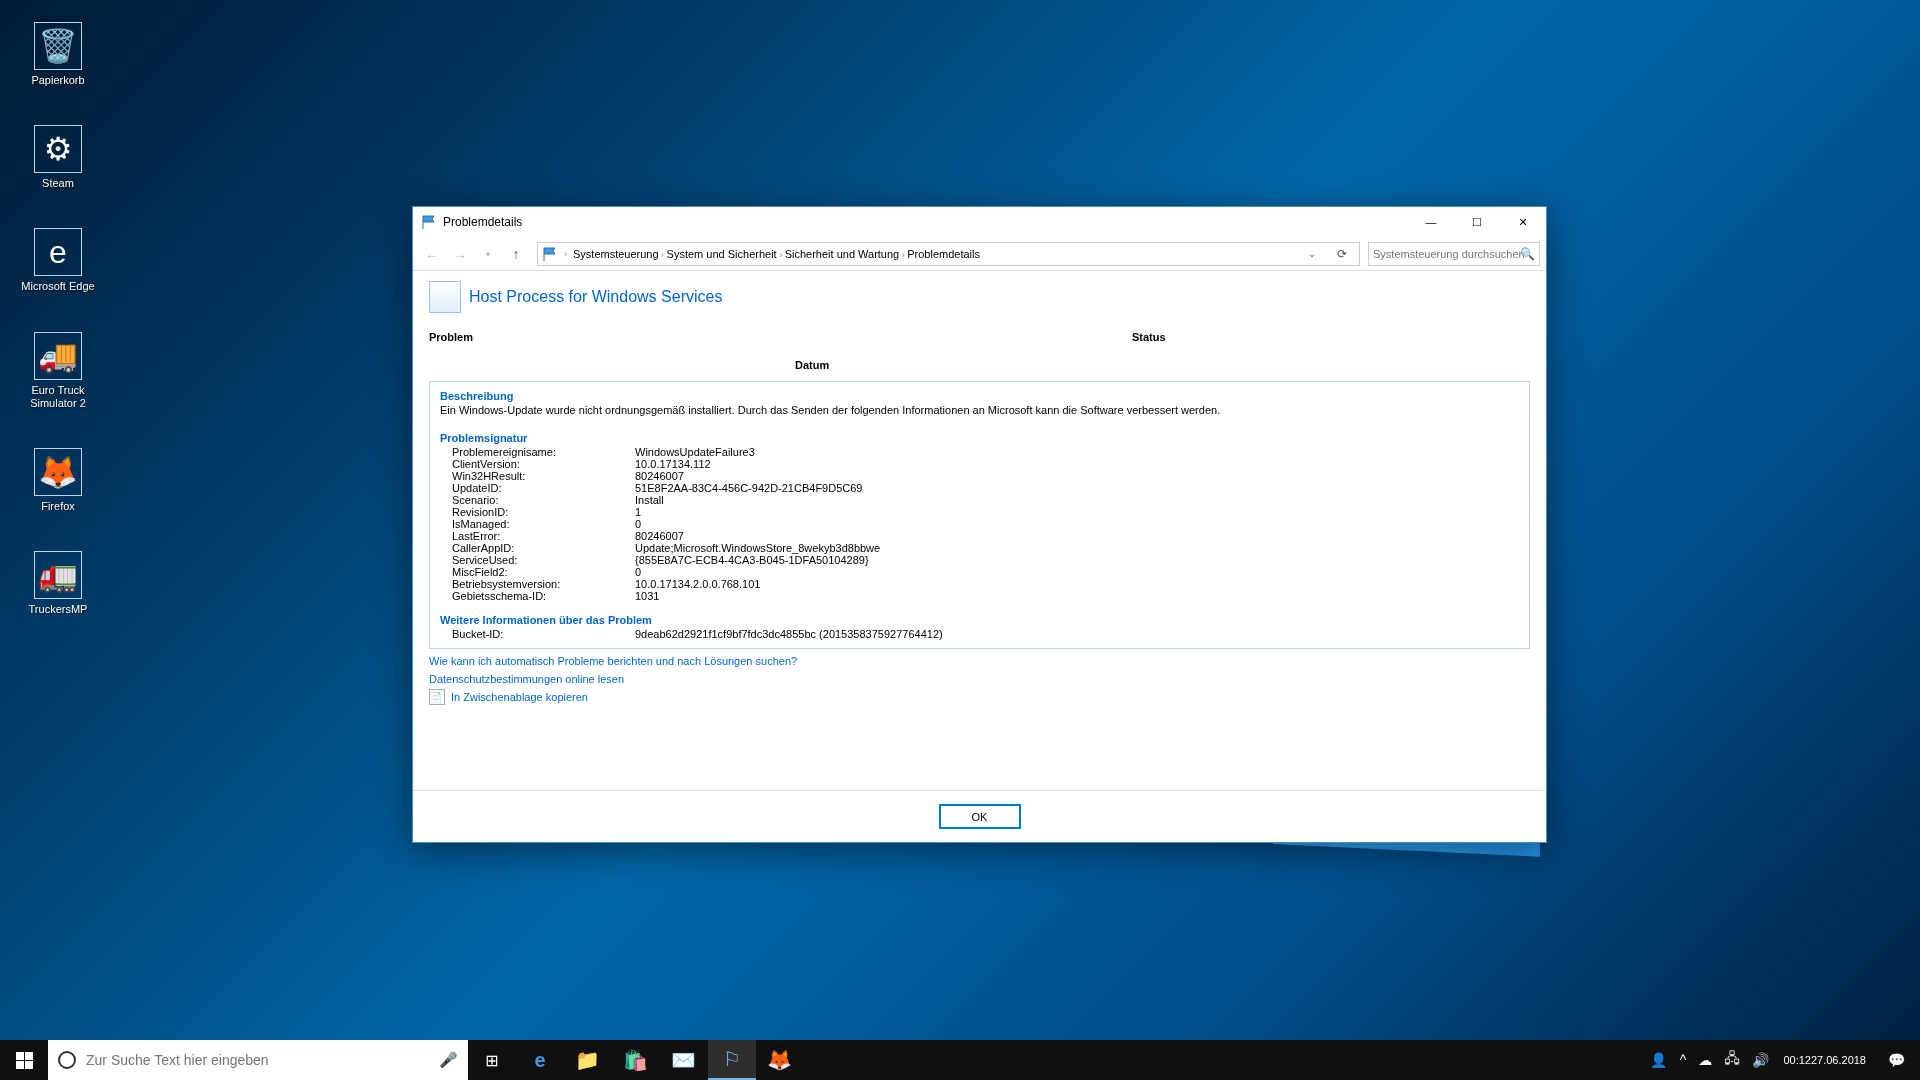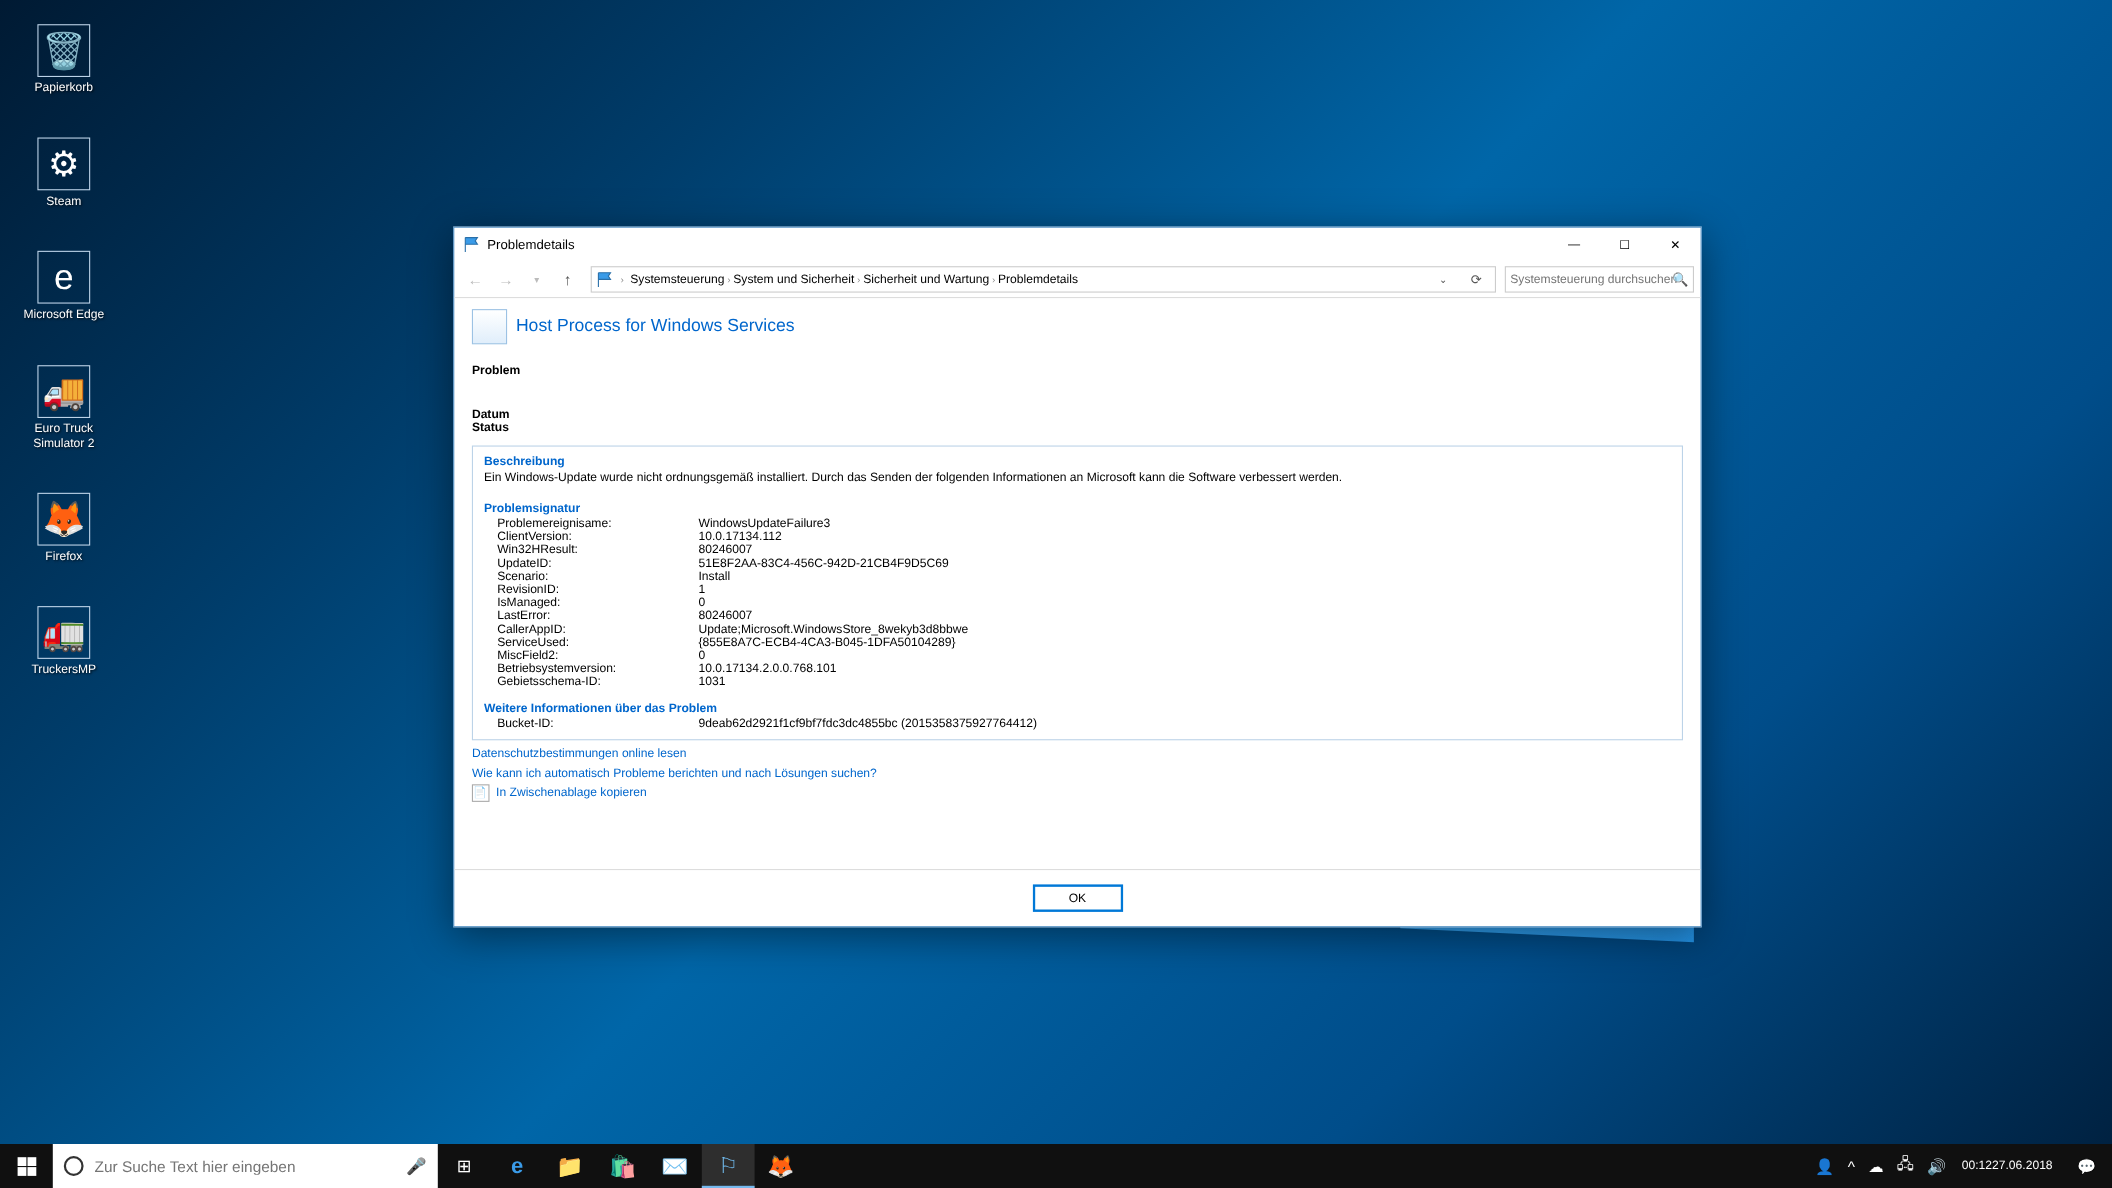--- a/index.html
+++ b/index.html
@@ -39,42 +39,42 @@
 .content::-webkit-scrollbar{width:17px;}
 .content::-webkit-scrollbar-track{background:#f0f0f0;}
 .content::-webkit-scrollbar-thumb{background:#c0c0c0;}
 
 .heading{display:flex;align-items:center;gap:8px;margin-bottom:18px;}
 .heading .hicon{width:32px;height:32px;border:1px solid #9cc2e4;background:linear-gradient(#fff,#e0eefb);}
 .heading .htxt{color:#0066cc;font-size:16px;}
 
 .row3{display:flex;font-size:11px;margin-bottom:4px;}
 .row3 .c1{width:366px;} .row3 .c2{width:337px;margin-top:28px;} .row3 .c3{flex:1;}
-.row3.bold{font-weight:600;flex-direction:column;}
+.row3.bold{font-weight:600;}
 
 .box{border:1px solid #bcd3e8;margin:10px 0 6px 0;padding:8px 10px;font-size:11px;}
 .box .sect{color:#0066cc;font-weight:600;margin-bottom:2px;}
 .box .desc{margin-bottom:16px;}
 .kv{display:flex;gap:15px;}
 .kv .k{width:180px;padding-left:12px;}
 .kv .v{flex:1;}
 
 .links a{display:block;color:#0066cc;font-size:11px;margin-top:6px;text-decoration:none;}
 .clip{display:flex;align-items:center;gap:6px;color:#0066cc;font-size:11px;margin-top:4px;cursor:pointer;}
 .clip .cicon{width:16px;height:16px;background:#fff;border:1px solid #aaa;display:flex;align-items:center;justify-content:center;font-size:10px;}
 
 .footer{height:52px;border-top:1px solid #ddd;display:flex;align-items:center;justify-content:center;padding:0 14px;}
 .okbtn{width:80px;height:23px;border:1px solid #0078d7;background:#fff;font-size:11px;cursor:pointer;outline:2px solid #0078d7;outline-offset:-1px;}
 
 
 .taskbar{position:absolute;left:0;right:0;bottom:0;height:40px;background:#101010;display:flex;align-items:center;color:#fff;}
 .startbtn{width:48px;height:40px;display:flex;align-items:center;justify-content:center;cursor:pointer;}
 .startgrid{display:grid;grid-template-columns:8px 8px;grid-template-rows:8px 8px;gap:1px;}
 .startgrid div{background:#fff;}
-.searchbar{width:350px;height:40px;background:#fff;display:flex;align-items:center;padding:0 10px;gap:10px;}
+.searchbar{width:420px;height:40px;background:#fff;display:flex;align-items:center;padding:0 10px;gap:10px;}
 .searchbar .circ{width:18px;height:18px;border:2px solid #333;border-radius:50%;}
 .searchbar input{border:none;outline:none;flex:1;font-size:14px;color:#777;}
 .searchbar .mic{color:#333;font-size:15px;}
 .tbtn{width:48px;height:40px;display:flex;align-items:center;justify-content:center;cursor:pointer;font-size:20px;}
 .tbtn.active{background:#2e2e2e;border-bottom:2px solid #76b9ed;}
 .tray{margin-left:auto;display:flex;align-items:center;height:40px;}
 .tray .titem{padding:0 6px;font-size:14px;cursor:pointer;height:40px;display:flex;align-items:center;}
 .tray .clock{font-size:11px;text-align:center;line-height:1.15;padding:4px 8px;}
 .tray .notif{width:46px;display:flex;align-items:center;justify-content:center;}
 
@@ -227,22 +227,22 @@
         <div class="sect" style="margin-top:12px;">Weitere Informationen über das Problem</div>
         <div id="wrows">
             <div class="kv">
               <div class="k">Bucket-ID:</div>
               <div class="v">9deab62d2921f1cf9bf7fdc3dc4855bc (2015358375927764412)</div>
             </div>
           </div>
       </div>
 
       <div class="links">
+        <a href="#">Wie kann ich automatisch Probleme berichten und nach Lösungen suchen?</a>
         <a href="#">Datenschutzbestimmungen online lesen</a>
-        <a href="#">Wie kann ich automatisch Probleme berichten und nach Lösungen suchen?</a>
       </div>
       <div class="clip">
         <div class="cicon">📄</div>
         <span>In Zwischenablage kopieren</span>
       </div>
     </div>
 
     <div class="footer">
       <button class="okbtn">OK</button>
     </div>

